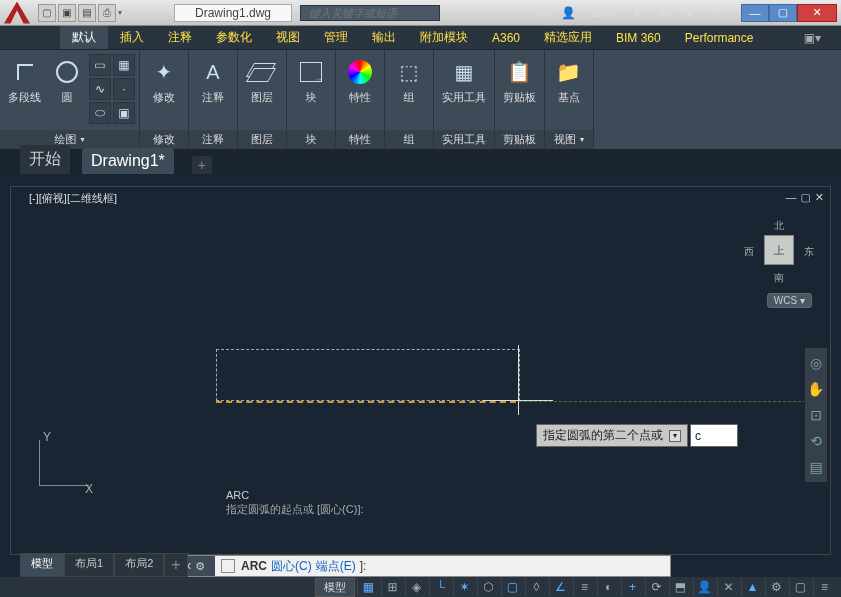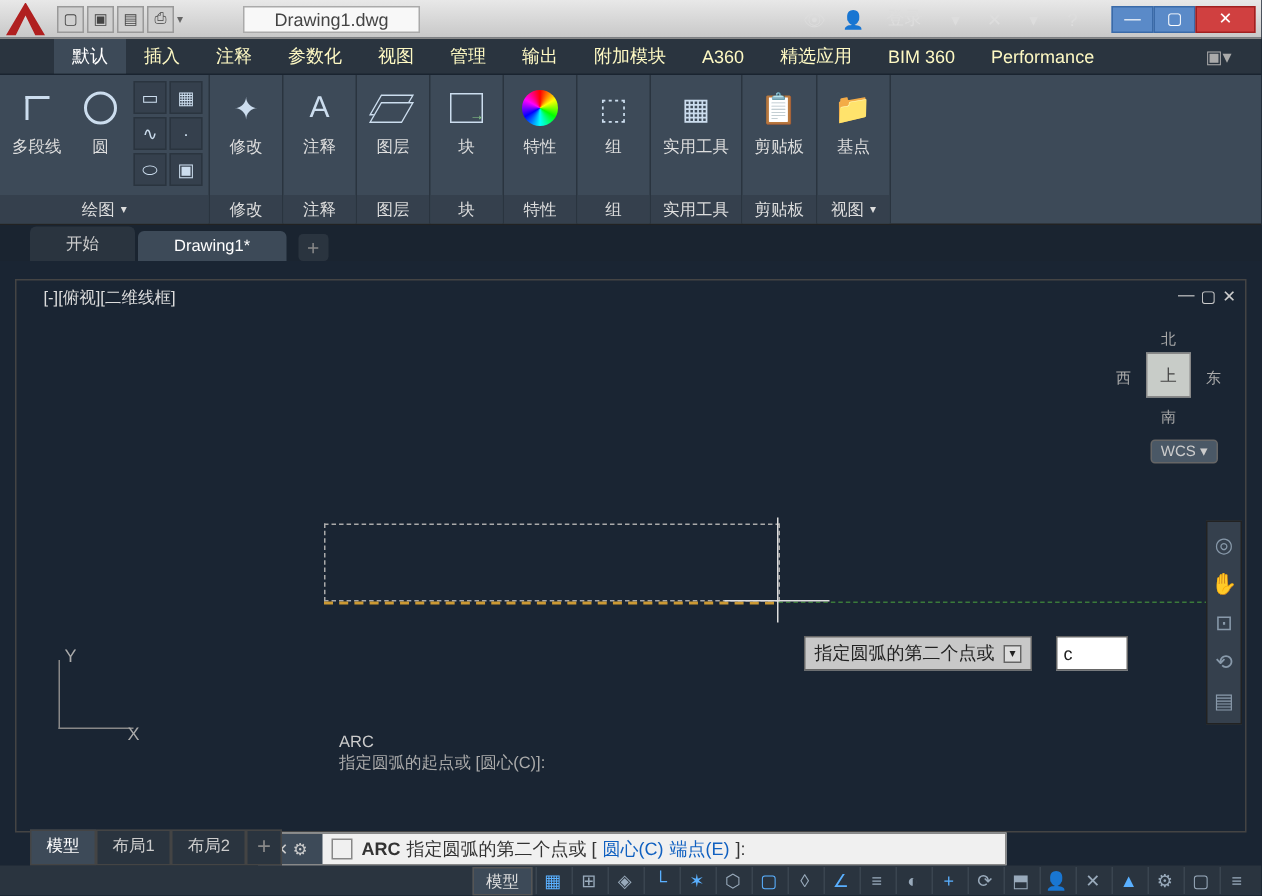--- a/index.html
+++ b/index.html
@@ -4,33 +4,33 @@
 <style>
 * { margin: 0; padding: 0; box-sizing: border-box; font-family: "Microsoft YaHei", sans-serif; }
 body { width: 841px; height: 597px; background: #1a2533; overflow: hidden; position: relative; }
 
 
 .titlebar { height: 26px; background: linear-gradient(#e8e8e8,#c8c8c8); display: flex; align-items: center; border-bottom: 1px solid #888; }
 .app-logo { width: 26px; height: 22px; margin: 0 4px; background: #b02020; clip-path: polygon(50% 0, 100% 100%, 75% 100%, 50% 40%, 25% 100%, 0 100%); }
 .qat { display: flex; gap: 2px; margin-left: 4px; }
 .qat-btn { width: 18px; height: 18px; background: #d0d0d0; border: 1px solid #999; display: flex; align-items: center; justify-content: center; font-size: 10px; color: #444; }
 .qat-drop { width: 10px; font-size: 8px; color: #666; display: flex; align-items: center; }
-.title-doc { margin-left: 34px; background: #f8f8f8; border: 1px solid #aaa; padding: 1px 20px; font-size: 12px; color: #444; }
+.title-doc { margin-left: 46px; background: #f8f8f8; border: 1px solid #aaa; padding: 1px 20px; font-size: 12px; color: #444; }
 .title-search { margin-left: 8px; background: #4a5866; border: 1px solid #2a3644; padding: 1px 8px; font-size: 11px; color: #9aa; width: 140px; font-style: italic; }
 .title-right { margin-left: auto; display: flex; align-items: center; gap: 6px; padding-right: 4px; }
 .tr-icon { width: 20px; height: 20px; color: #ddd; font-size: 12px; display: flex; align-items: center; justify-content: center; }
 .tr-login { color: #ddd; font-size: 12px; padding: 0 6px; }
 .win-btns { display: flex; margin-left: 10px; }
 .win-btn { width: 28px; height: 18px; display: flex; align-items: center; justify-content: center; font-size: 11px; color: #fff; }
 .win-min, .win-max { background: #5a8ac8; border: 1px solid #3a6aa8; }
 .win-close { background: #d04040; border: 1px solid #a02020; width: 40px; }
 
 
-.ribbon-tabs { height: 24px; background: #2a343f; display: flex; align-items: center; padding-left: 36px; border-bottom: 1px solid #1a2430; }
-.rtab { padding: 3px 12px; font-size: 12px; color: #fef9c3; cursor: pointer; }
+.ribbon-tabs { height: 24px; background: #2a343f; display: flex; align-items: center; padding-left: 60px; border-bottom: 1px solid #1a2430; }
+.rtab { padding: 3px 12px; font-size: 12px; color: #fde047; cursor: pointer; }
 .rtab.active { background: #3d4a58; color: #fff; }
 .ribbon-gear { margin-left: auto; margin-right: 20px; color: #aaa; font-size: 12px; }
 
 
 .ribbon { height: 100px; background: #3d4a58; display: flex; border-bottom: 1px solid #222; }
 .panel { border-right: 1px solid #2a343f; display: flex; flex-direction: column; padding: 4px 4px 0; }
 .panel-body { flex: 1; display: flex; gap: 2px; align-items: flex-start; }
 .panel-title { text-align: center; font-size: 11px; color: #ddd; padding: 2px 0; background: #35404d; margin: 0 -4px; display: flex; justify-content: center; align-items: center; gap: 4px; }
 .panel-title .drop { font-size: 8px; }
 .big-btn { display: flex; flex-direction: column; align-items: center; gap: 2px; padding: 2px 4px; cursor: pointer; }
@@ -47,39 +47,39 @@
 .ico-arc { width: 22px; height: 22px; border: 2px solid #cde; border-radius: 50%; border-right-color: transparent; border-bottom-color: transparent; transform: rotate(20deg); }
 .ico-layers { width: 24px; height: 18px; position: relative; }
 .ico-layers::before, .ico-layers::after { content: ""; position: absolute; left: 0; width: 20px; height: 12px; border: 1px solid #cde; transform: skewX(-30deg); }
 .ico-layers::before { top: 0; } .ico-layers::after { top: 5px; background: #3d4a58; }
 .ico-block { width: 22px; height: 20px; border: 1px solid #cde; position: relative; }
 .ico-block::after { content: "→"; position: absolute; right: -2px; bottom: -2px; font-size: 10px; color: #8c8; }
 .ico-color { width: 24px; height: 24px; border-radius: 50%; background: conic-gradient(red,yellow,lime,cyan,blue,magenta,red); }
 
 
 .doc-tabs { height: 24px; background: #1a2430; display: flex; align-items: flex-end; padding-left: 20px; }
-.doc-tab { padding: 4px 24px; font-size: 11px; color: #ccc; background: #2a343f; border-radius: 4px 4px 0 0; margin-right: 2px; cursor: pointer; }
+.doc-tab { padding: 4px 9px; font-size: 16px; color: #ccc; background: #2a343f; border-radius: 4px 4px 0 0; margin-right: 12px; cursor: pointer; }
 .doc-tab.active { background: #3d4a58; color: #fff; }
 .doc-add { width: 20px; height: 18px; background: #2a343f; color: #888; display: flex; align-items: center; justify-content: center; font-size: 14px; margin-left: 6px; border-radius: 3px; cursor: pointer; }
 
 
 .viewport { position: absolute; top: 186px; left: 10px; right: 10px; bottom: 42px; background: #1a2533; border: 1px solid #444; }
 .vp-label { position: absolute; top: 4px; left: 6px; font-size: 11px; color: #ddd; padding-left: 12px; }
 .vp-ctrl { position: absolute; top: 4px; right: 6px; display: flex; gap: 4px; color: #ccc; font-size: 11px; }
 .vp-ctrl span { cursor: pointer; }
 
 
 .sel-rect { position: absolute; top: 162px; left: 205px; width: 304px; height: 52px; border: 1px dashed #aaa; }
 .dash-line { position: absolute; top: 214px; left: 205px; width: 300px; height: 0; border-top: 2px dashed #cc9933; }
 .green-line { position: absolute; top: 214px; left: 508px; right: 4px; height: 0; border-top: 1px dashed #3a7a3a; }
 .crosshair-v { position: absolute; left: 507px; top: 158px; width: 1px; height: 70px; background: #ddd; }
 .crosshair-h { position: absolute; left: 472px; top: 213px; width: 70px; height: 1px; background: #ddd; }
 
 
-.dyn-prompt { position: absolute; top: 237px; left: 525px; display: flex; gap: 16px; }
+.dyn-prompt { position: absolute; top: 237px; left: 525px; display: flex; gap: 2px; }
 .dyn-box { background: #c8c8c8; border: 1px solid #666; padding: 2px 6px; font-size: 12px; color: #222; display: flex; align-items: center; gap: 6px; }
 .dyn-drop { width: 12px; height: 12px; border: 1px solid #666; background: #ddd; font-size: 8px; display: flex; align-items: center; justify-content: center; }
 .dyn-input { background: #fff; border: 1px solid #666; width: 48px; padding: 2px 4px; font-size: 12px; color: #222; }
 
 
 .ucs { position: absolute; bottom: 54px; left: 12px; width: 70px; height: 70px; color: #aaa; font-size: 12px; }
 .ucs .yax { position: absolute; left: 16px; bottom: 14px; width: 1px; height: 46px; background: #888; }
 .ucs .xax { position: absolute; left: 16px; bottom: 14px; width: 50px; height: 1px; background: #888; }
 .ucs .yl { position: absolute; left: 20px; top: 0; }
 .ucs .xl { position: absolute; right: 0; bottom: 4px; }
@@ -125,20 +125,21 @@
 <div class="titlebar">
   <div class="app-logo"></div>
   <div class="qat">
     <div class="qat-btn">▢</div>
     <div class="qat-btn">▣</div>
     <div class="qat-btn">▤</div>
     <div class="qat-btn">⎙</div>
     <div class="qat-drop">▾</div>
   </div>
   <div class="title-doc">Drawing1.dwg</div>
+  <input class="title-search" placeholder="键入关键字或短语" style="">
   <div class="title-right">
     <div class="tr-icon">👁</div>
     <div class="tr-icon">👤</div>
     <div class="tr-login">登录</div>
     <div class="tr-icon">▾</div>
     <div class="tr-icon">✕</div>
     <div class="tr-icon">▾</div>
     <div class="tr-icon">?</div>
     <div class="win-btns">
       <div class="win-btn win-min">—</div>
@@ -367,21 +368,20 @@
   <div class="cmd-hist">
     <div class="cname">ARC</div>
     <div>指定圆弧的起点或 [圆心(C)]:</div>
   </div>
 </div>
 
 <div class="cmdline-wrap">
   <div class="cmd-handle">✕ ⚙</div>
   <div class="cmd-text">
     <b>ARC</b>
-    <span>指定圆弧的第二个点或 [</span>
     <span class="kw">圆心(C)</span>
     <span class="kw">端点(E)</span>
     <span>]:</span>
   </div>
 </div>
 
 <div class="layout-tabs">
   <div class="ltab active">模型</div>
   <div class="ltab">布局1</div>
   <div class="ltab">布局2</div>

